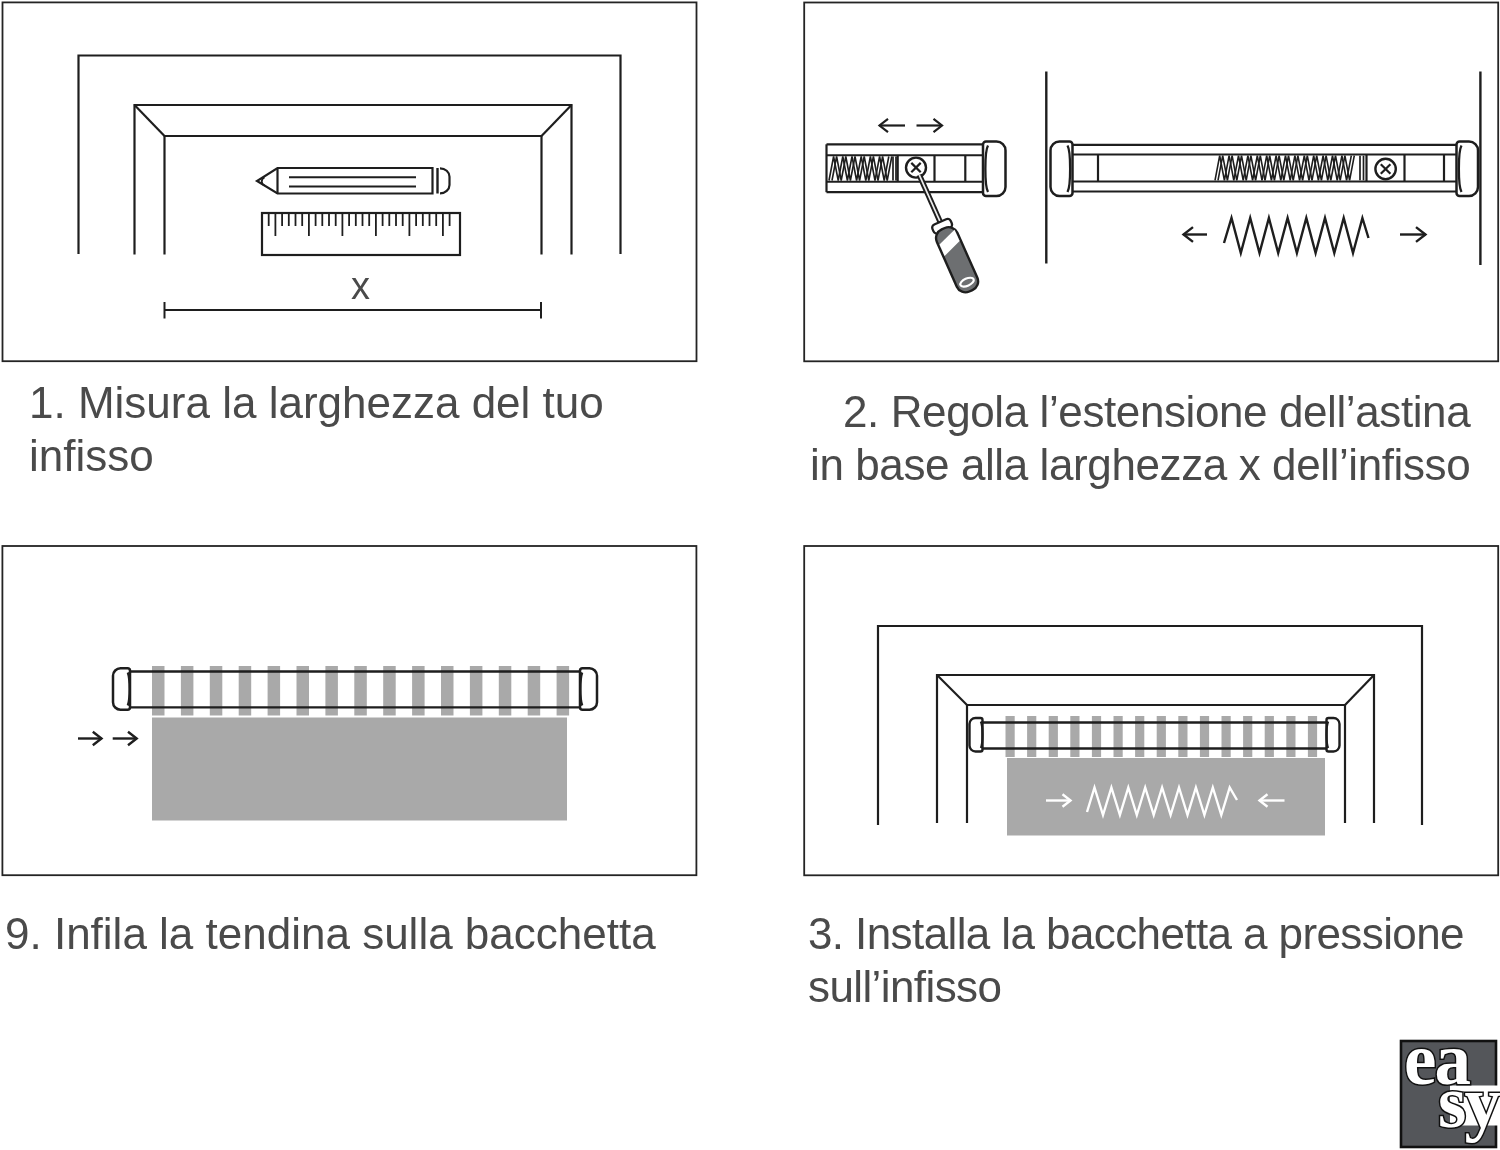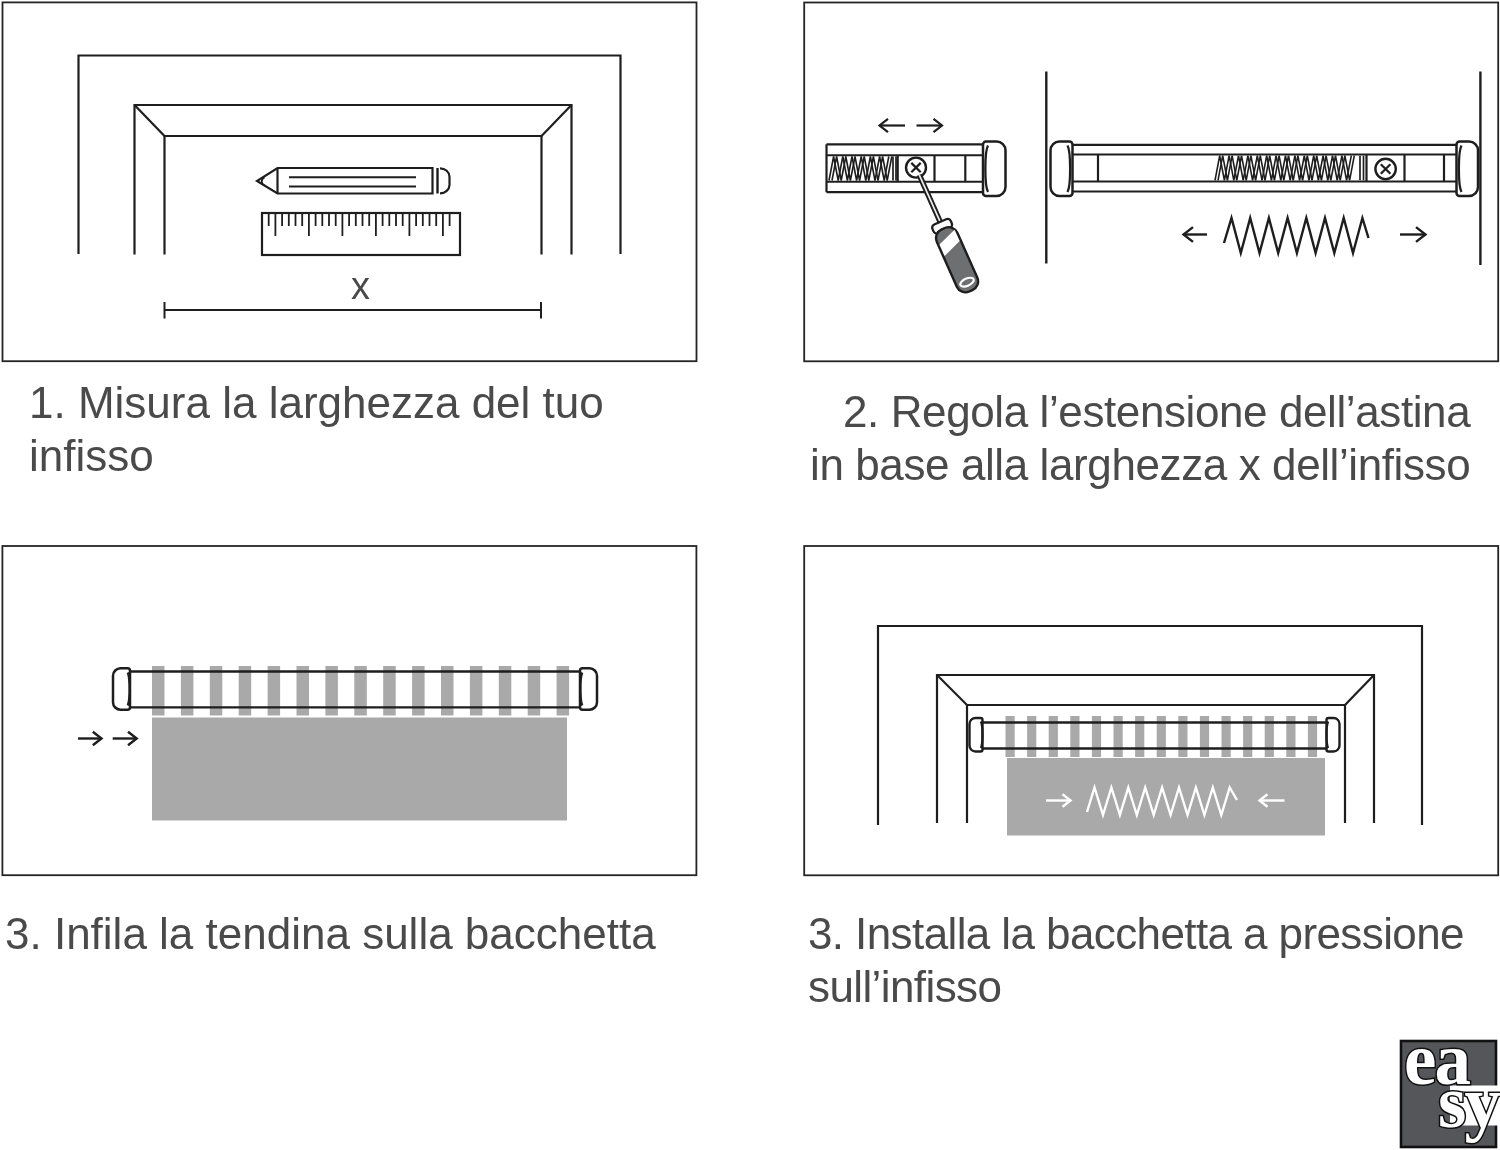--- a/index.html
+++ b/index.html
@@ -182,16 +182,16 @@
 <line x1="1284.5" y1="800.5" x2="1259.5" y2="800.5" stroke="#fff" stroke-width="2.4" stroke-linecap="butt"></line>
       <polyline points="1267.5,794.26 1259.5,800.5 1267.5,806.74" fill="none" stroke="#fff" stroke-width="2.4" stroke-linecap="butt" stroke-linejoin="miter"></polyline>
 <rect x="1401" y="1041" width="95" height="106" fill="#54565a" stroke="#111" stroke-width="2.6"></rect>
 <rect x="1450" y="1085.5" width="50" height="40" fill="#fff"></rect>
 <text x="1404" y="1084" font-family="Liberation Serif, serif" font-weight="bold" font-size="73" fill="#fff" stroke="#111" stroke-width="3" paint-order="stroke" letter-spacing="-2">ea</text>
 <text x="1438" y="1127" font-family="Liberation Serif, serif" font-weight="bold" font-size="73" fill="#fff" stroke="#111" stroke-width="3" paint-order="stroke" letter-spacing="-2">sy</text>
 </svg>
 
 <div class="cap" style="left:1px; top:376px; letter-spacing:0px;margin-left:28px;">1. Misura la larghezza del tuo<br>infisso</div>
 <div class="cap" style="left:810px; top:385.2px;text-align:right;">2. Regola l’estensione dell’astina<br>in base alla larghezza x dell’infisso</div>
-<div class="cap" style="left:5px; top:907.2px; letter-spacing:0px;">3. Infila la tendina sulla bacchetta</div>
+<div class="cap" style="left:5px; top:907.2px; letter-spacing:0px;">9. Infila la tendina sulla bacchetta</div>
 <div class="cap" style="left:808px; top:907.2px; letter-spacing:-0.6px;">3. Installa la bacchetta a pressione<br>sull’infisso</div>
 
 </div>
 
 </body></html>

